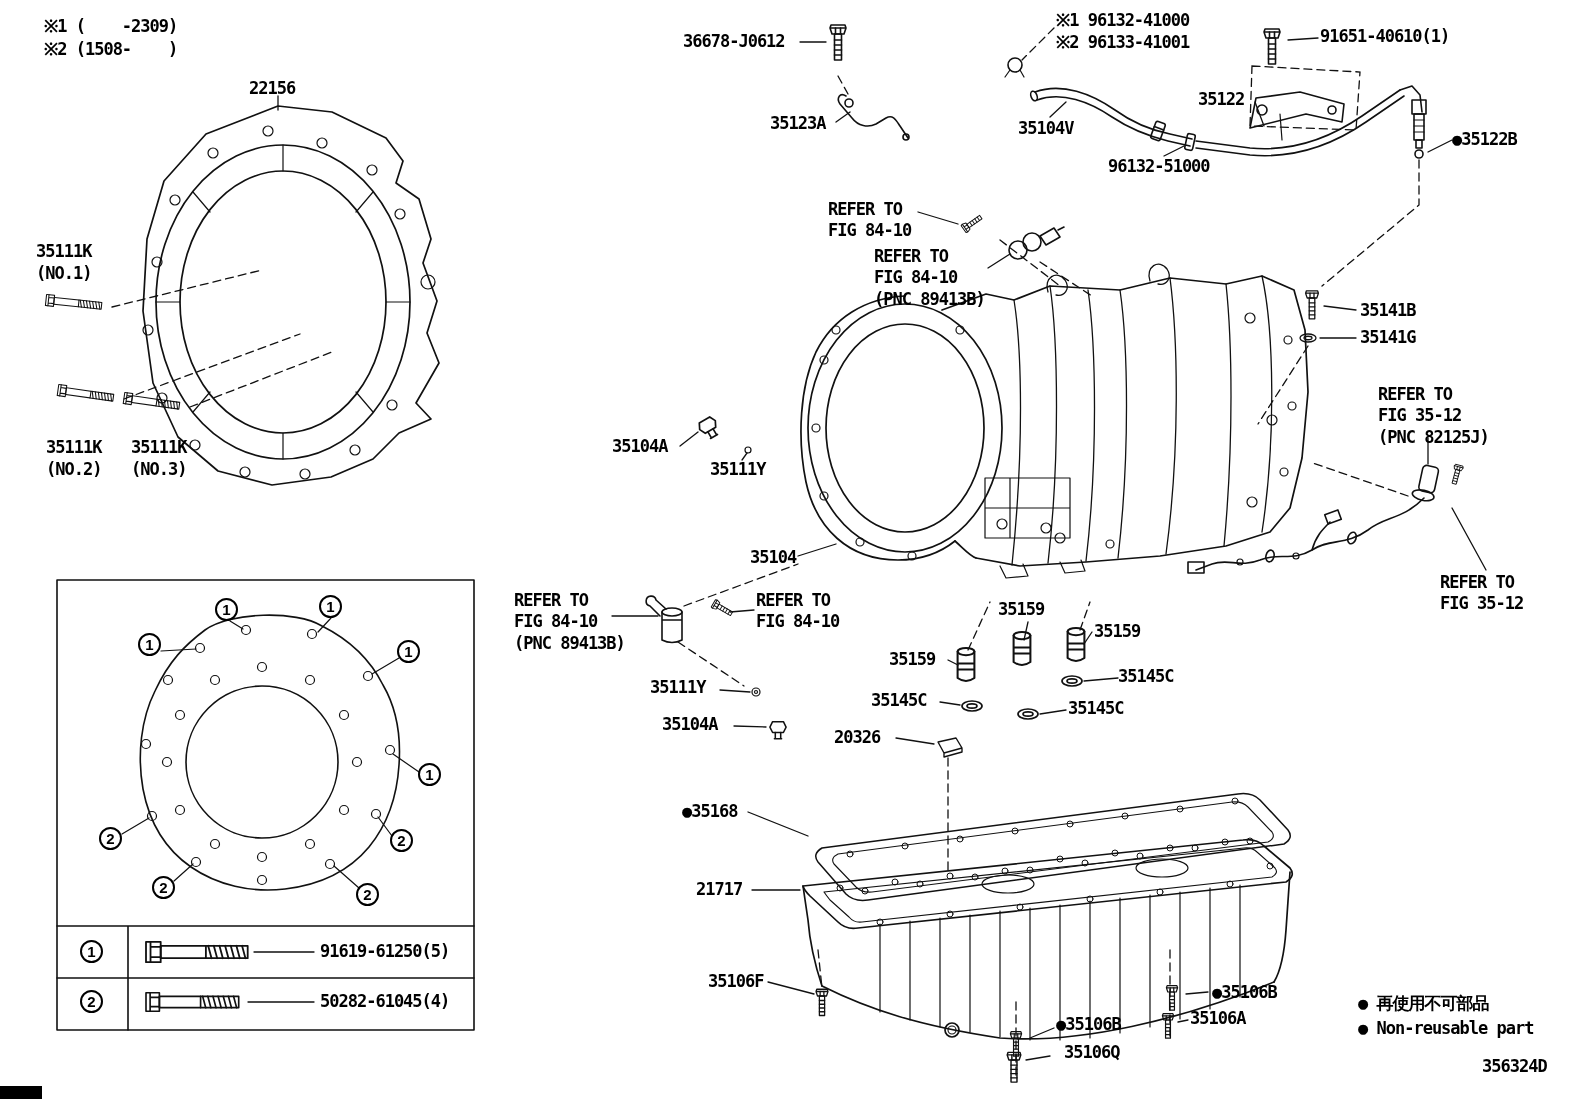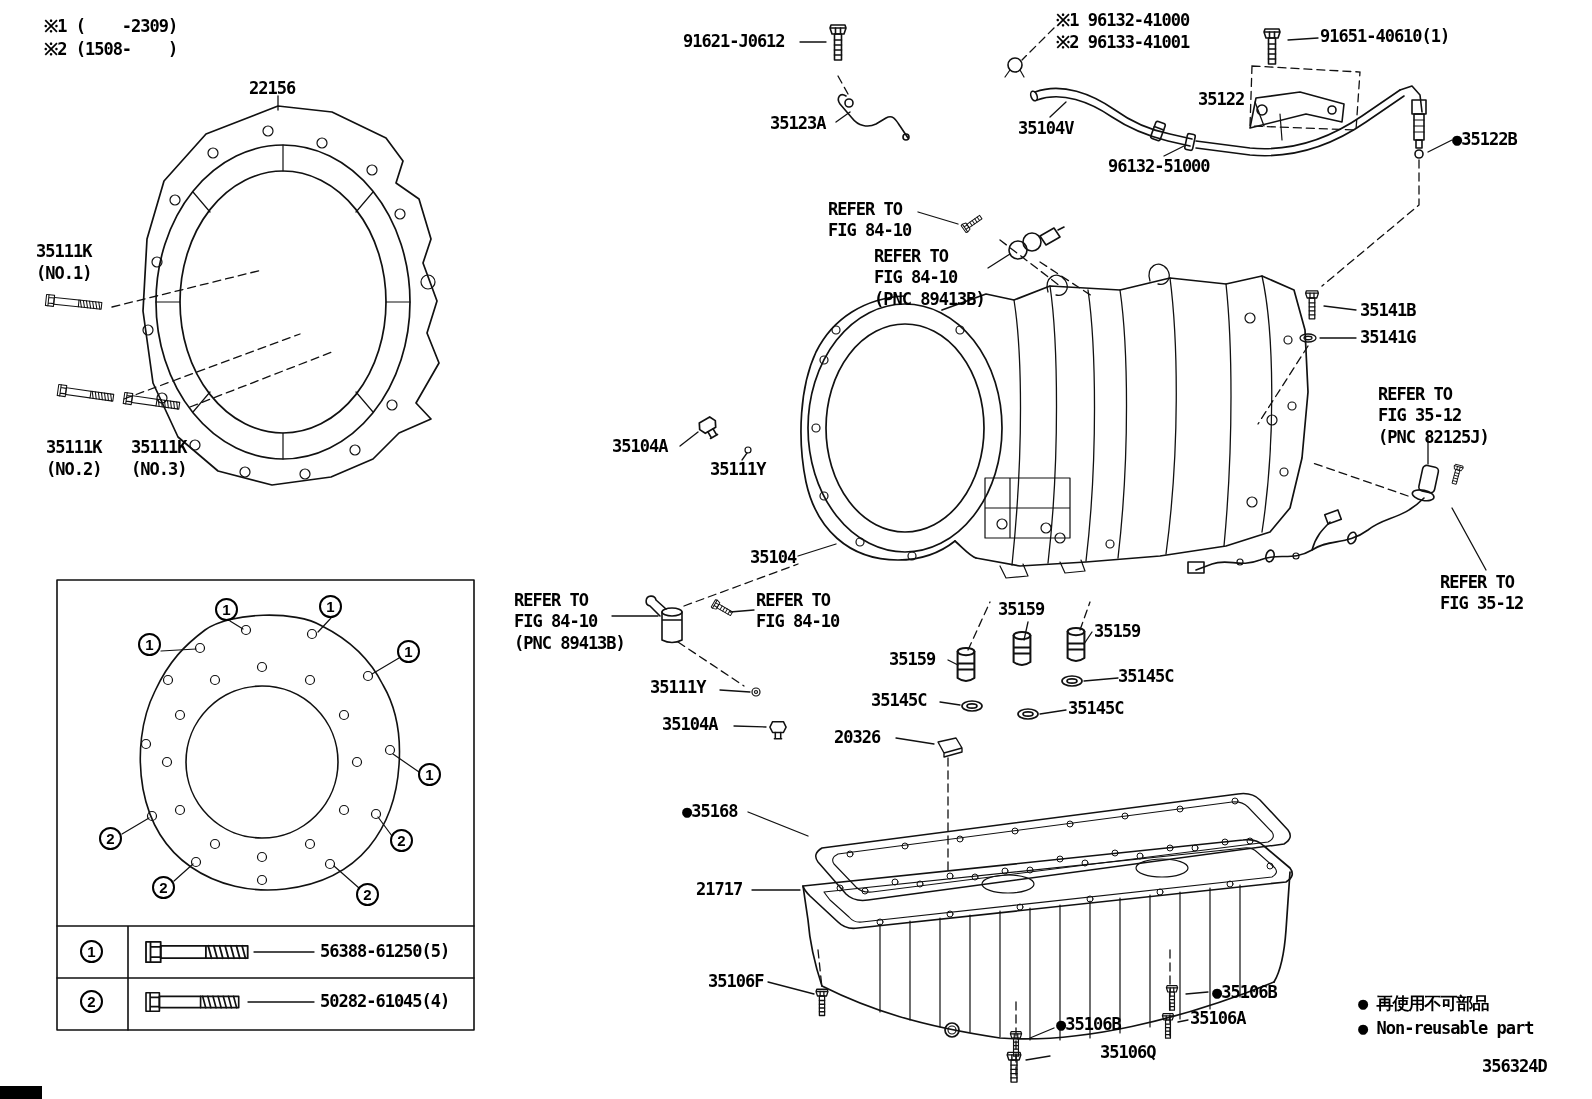--- a/index.html
+++ b/index.html
@@ -391,21 +391,21 @@
 <div class="lbl" style="left:44px;top:39px">※2 (1508-    )</div>
 
 <div class="lbl" style="left:249px;top:78px">22156</div>
 <div class="lbl" style="left:36px;top:241px">35111K</div>
 <div class="lbl" style="left:36px;top:263px">(NO.1)</div>
 <div class="lbl" style="left:46px;top:437px">35111K</div>
 <div class="lbl" style="left:46px;top:459px">(NO.2)</div>
 <div class="lbl" style="left:131px;top:437px">35111K</div>
 <div class="lbl" style="left:131px;top:459px">(NO.3)</div>
 
-<div class="lbl" style="left:683px;top:31px">91621-J0612</div>
+<div class="lbl" style="left:683px;top:31px">36678-J0612</div>
 <div class="lbl" style="left:1056px;top:10px">※1 96132-41000</div>
 <div class="lbl" style="left:1056px;top:32px">※2 96133-41001</div>
 <div class="lbl" style="left:1320px;top:26px">91651-40610(1)</div>
 <div class="lbl" style="left:770px;top:113px">35123A</div>
 <div class="lbl" style="left:1018px;top:118px">35104V</div>
 <div class="lbl" style="left:1198px;top:89px">35122</div>
 <div class="lbl" style="left:1108px;top:156px">96132-51000</div>
 <div class="lbl" style="left:1452px;top:129px">●35122B</div>
 
 <div class="lbl" style="left:828px;top:199px">REFER TO
@@ -438,30 +438,30 @@
 <div class="lbl" style="left:650px;top:677px">35111Y</div>
 <div class="lbl" style="left:662px;top:714px">35104A</div>
 <div class="lbl" style="left:834px;top:727px">20326</div>
 
 <div class="lbl" style="left:682px;top:801px">●35168</div>
 <div class="lbl" style="left:696px;top:879px">21717</div>
 <div class="lbl" style="left:708px;top:971px">35106F</div>
 <div class="lbl" style="left:1212px;top:982px">●35106B</div>
 <div class="lbl" style="left:1190px;top:1008px">35106A</div>
 <div class="lbl" style="left:1056px;top:1014px">●35106B</div>
-<div class="lbl" style="left:1100px;top:1042px">35106Q</div>
+<div class="lbl" style="left:1064px;top:1042px">35106Q</div>
 
 <div class="lbl" style="left:1440px;top:572px">REFER TO
 FIG 35-12</div>
 
 <div class="lbl" style="left:1358px;top:993px">● 再使用不可部品</div>
 <div class="lbl" style="left:1358px;top:1018px">● Non-reusable part</div>
 <div class="lbl" style="left:1482px;top:1056px">356324D</div>
 
-<div class="lbl" style="left:320px;top:941px">56388-61250(5)</div>
+<div class="lbl" style="left:320px;top:941px">91619-61250(5)</div>
 <div class="lbl" style="left:320px;top:991px">50282-61045(4)</div>
 
 <div class="circ" style="left:138px;top:633px">1</div>
 <div class="circ" style="left:215px;top:598px">1</div>
 <div class="circ" style="left:319px;top:595px">1</div>
 <div class="circ" style="left:397px;top:640px">1</div>
 <div class="circ" style="left:418px;top:763px">1</div>
 <div class="circ" style="left:99px;top:827px">2</div>
 <div class="circ" style="left:152px;top:876px">2</div>
 <div class="circ" style="left:356px;top:883px">2</div>

